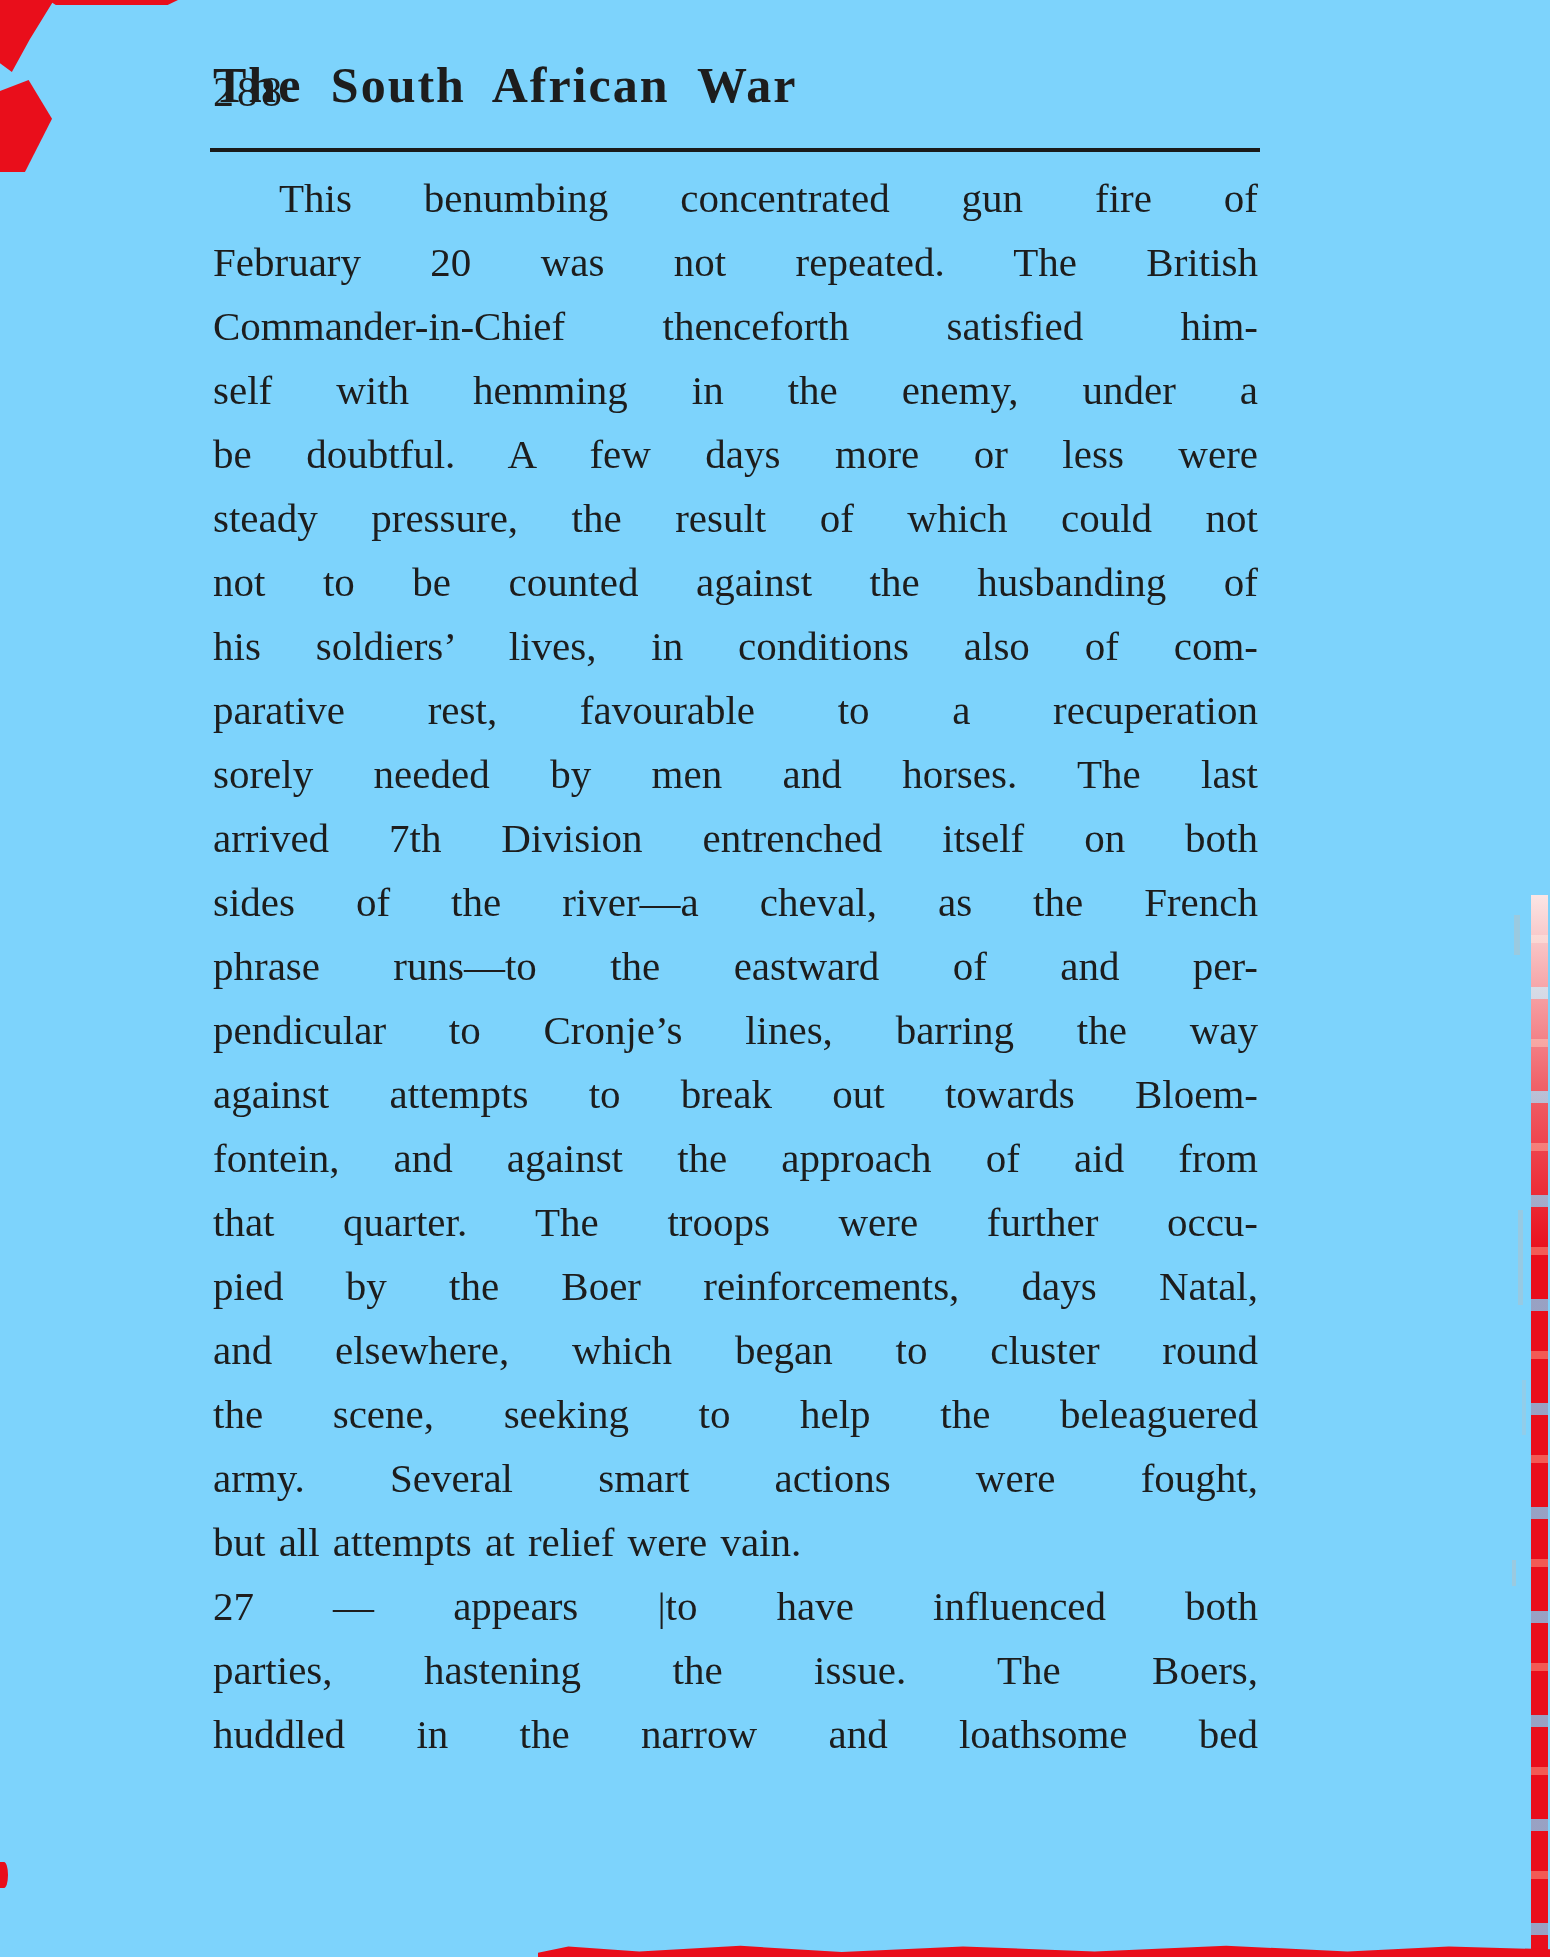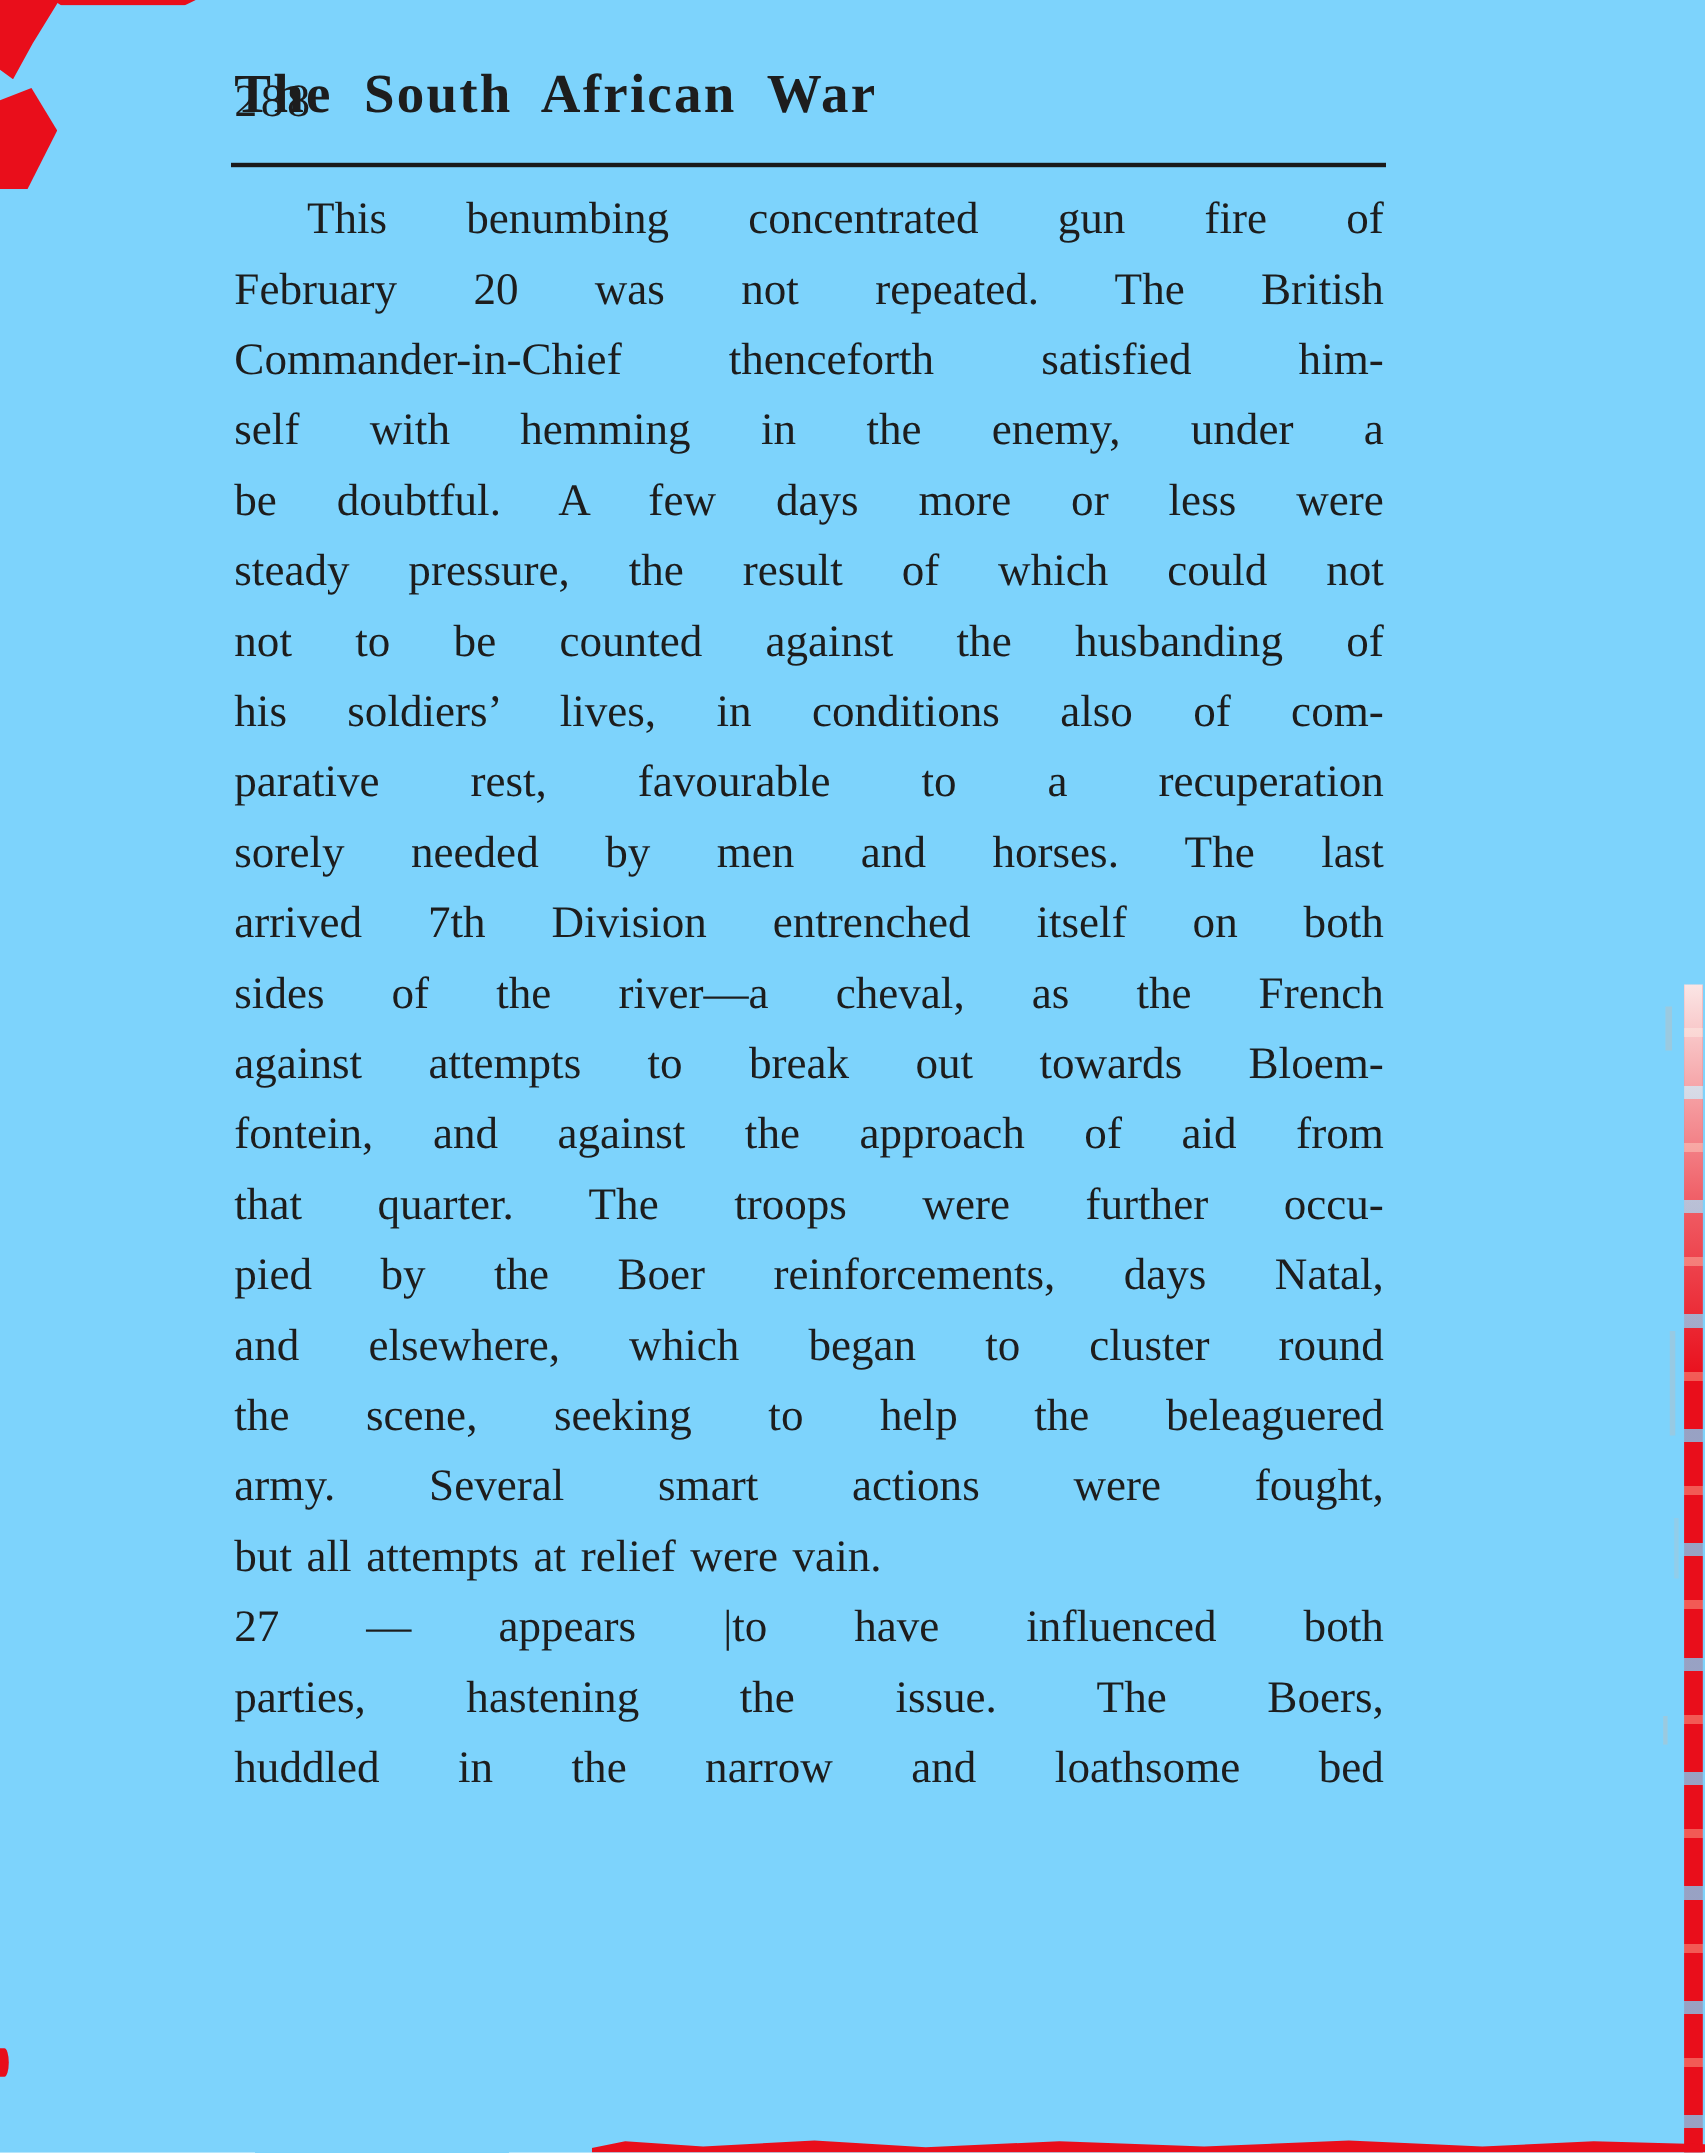--- a/index.html
+++ b/index.html
@@ -121,20 +121,22 @@
       <div class="line">Commander-in-Chief thenceforth satisfied him-</div>
       <div class="line">self with hemming in the enemy, under a</div>
       <div class="line">be doubtful.  A few days more or less were</div>
       <div class="line">steady pressure, the result of which could not</div>
       <div class="line">not to be counted against the husbanding of</div>
       <div class="line">his soldiers’ lives, in conditions also of com-</div>
       <div class="line">parative rest, favourable to a recuperation</div>
       <div class="line">sorely needed by men and horses.  The last</div>
       <div class="line">arrived 7th Division entrenched itself on both</div>
       <div class="line">sides of the river—a cheval, as the French</div>
+      <div class="line">phrase runs—to the eastward of and per-</div>
+      <div class="line">pendicular to Cronje’s lines, barring the way</div>
       <div class="line">against attempts to break out towards Bloem-</div>
       <div class="line">fontein, and against the approach of aid from</div>
       <div class="line">that quarter.  The troops were further occu-</div>
       <div class="line">pied by the Boer reinforcements, days Natal,</div>
       <div class="line">and elsewhere, which began to cluster round</div>
       <div class="line">the scene, seeking to help the beleaguered</div>
       <div class="line">army.  Several smart actions were fought,</div>
       <div class="line no-just">but all attempts at relief were vain.</div>
       <div class="line">27 — appears |to have influenced both</div>
       <div class="line">parties, hastening the issue.  The Boers,</div>

